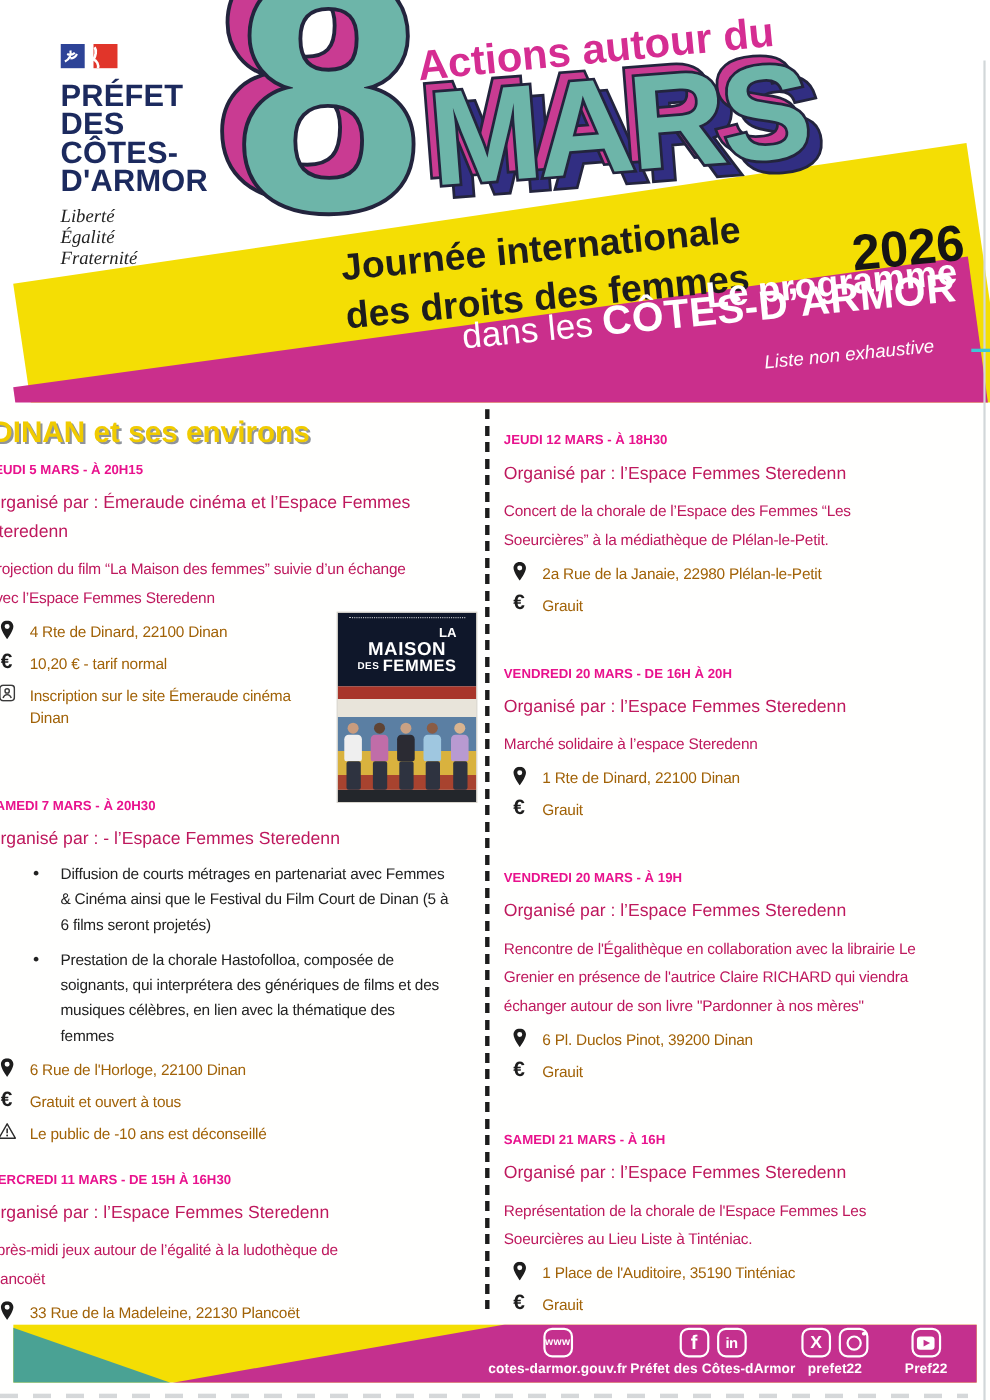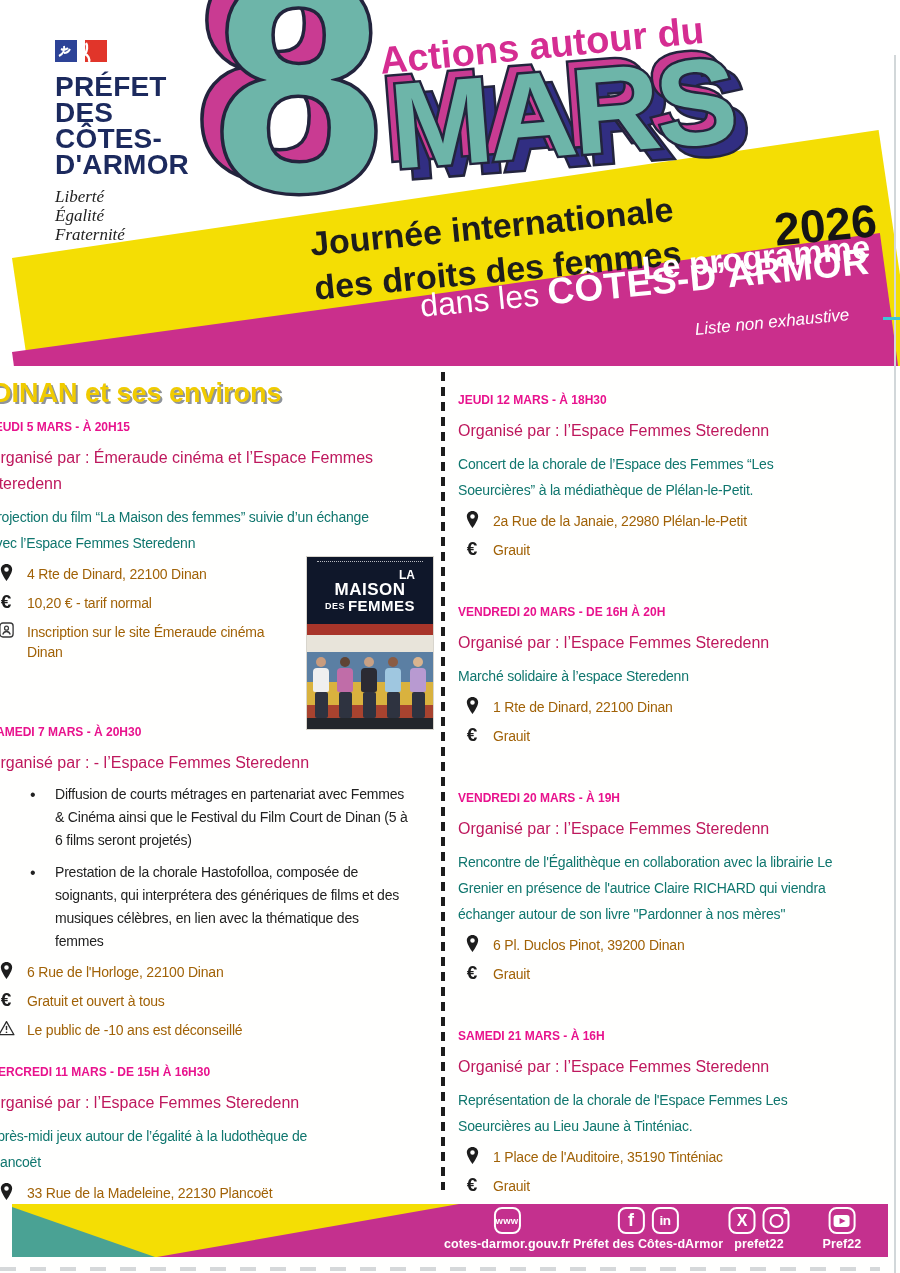--- a/index.html
+++ b/index.html
@@ -46,21 +46,21 @@
   .col-right{left:458px;top:390px;width:442px;}
   .section-title{font-size:27px;font-weight:800;color:#f0cb00;text-shadow:2px 2px 0 #8f949a;
                  padding-left:4px;margin:0 0 14px 0;}
   .event{margin:0;}
   .col-left .event:nth-of-type(2){margin-top:60px;}
   .col-left .event:nth-of-type(3){margin-top:22px;}
   .col-right .event + .event{margin-top:42px;}
   .event-date{font-size:12px;font-weight:800;color:#e8128d;margin:0 0 8px 0;letter-spacing:0;}
   .event-org{font-size:16px;font-weight:400;color:#be185d;margin:0 0 7px 0;line-height:26px;
              white-space:pre-line;}
-  .event-desc{margin:0 0 8px 0;line-height:26px;white-space:pre-line;color:#0f766e;letter-spacing:-0.2px;}
+  .event-desc{margin:0 0 8px 0;line-height:26px;white-space:pre-line;color:#be185d;letter-spacing:-0.2px;}
   .bullets{list-style:none;margin:2px 0 8px 0;padding:0;}
   .bullets li{position:relative;padding-left:67px;line-height:23px;margin-bottom:9px;
               white-space:pre-line;letter-spacing:-0.2px;}
   .bullets li::before{content:"•";position:absolute;left:42px;top:0;font-size:16px;color:#222;}
   .detail{display:flex;gap:11px;padding-left:8px;margin-bottom:9px;align-items:flex-start;}
   .col-right .detail{padding-left:4px;}
   .detail-icon{flex:0 0 20px;width:20px;display:flex;justify-content:center;margin-top:0px;}
   .detail-text{white-space:pre-line;color:#a16207;letter-spacing:-0.2px;}
   .euro-glyph{font-size:19px;font-weight:700;color:#1d1d1d;line-height:18px;}
   
@@ -302,21 +302,21 @@
             <span class="detail-icon">
               <span class="euro-glyph">€</span>
             </span>
             <span class="detail-text">Grauit</span>
           </div>
         </section>
         <section class="event">
           <h3 class="event-date">SAMEDI 21 MARS -  À 16H</h3>
           <p class="event-org"><span>Organisé par : </span><span>l’Espace Femmes Steredenn</span></p>
           <p class="event-desc">Représentation de la chorale de l'Espace Femmes Les
-Soeurcières au Lieu Jaune à Tinténiac.</p>
+Soeurcières au Lieu Liste à Tinténiac.</p>
           <div class="detail">
             <span class="detail-icon">
               <svg width="13" height="17" viewBox="0 0 22 30">
                 <path fill="#1d1d1d" d="M11 0C5 0 1 4.3 1 9.6 1 16.4 11 30 11 30s10-13.6 10-20.4C21 4.3 17 0 11 0zm0 13.6a4 4 0 1 1 0-8 4 4 0 0 1 0 8z"></path>
               </svg>
             </span>
             <span class="detail-text">1 Place de l'Auditoire, 35190 Tinténiac</span>
           </div>
           <div class="detail">
             <span class="detail-icon">

